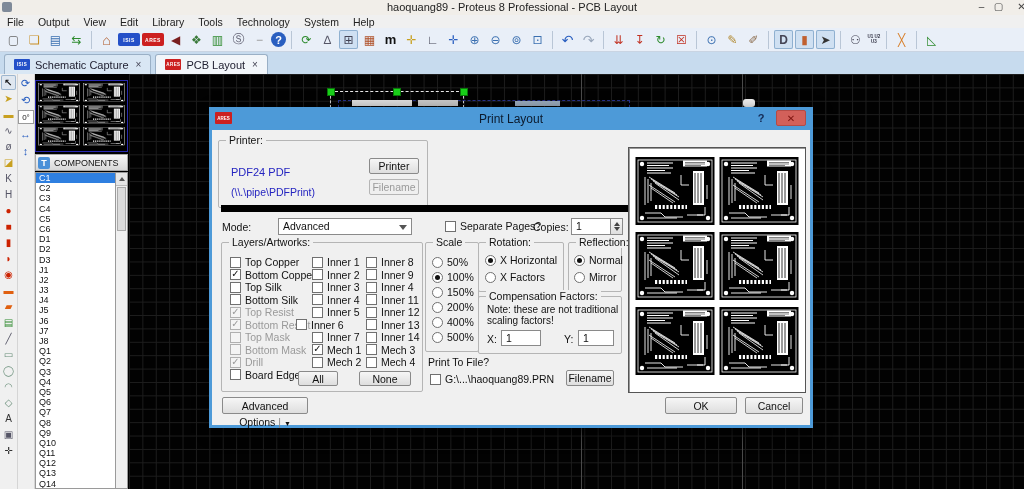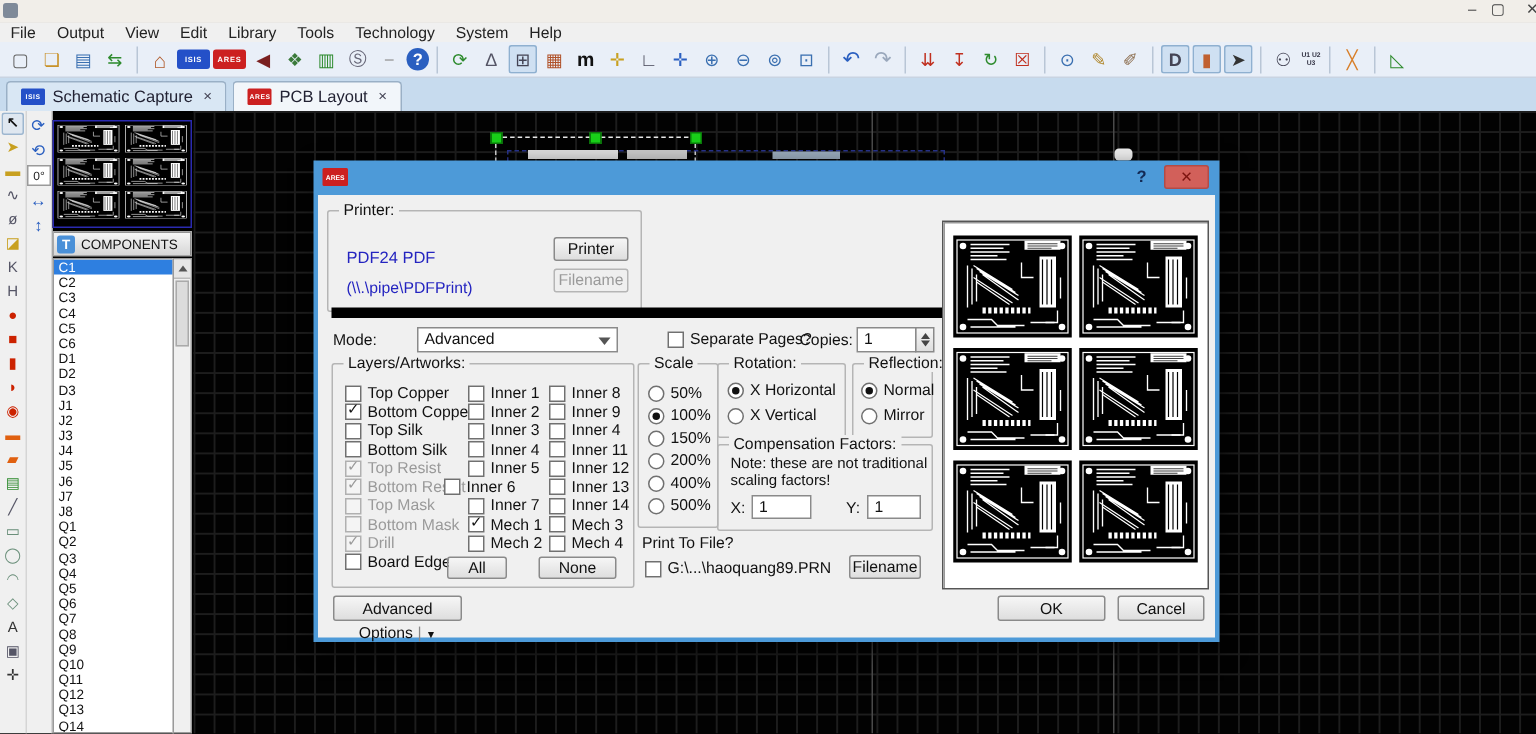--- a/index.html
+++ b/index.html
@@ -151,20 +151,21 @@
       <rect x="58" y="16" width="11" height="34" fill="#fff"></rect>
       <path d="M60 18v30M63 18v30M66 18v30" stroke="#000" stroke-width="0.8"></path>
       <path d="M10 58h16l4 4h18M52 60h16M12 63h30" stroke="#fff" stroke-width="0.9" fill="none"></path>
       <path d="M70 52v8h-8M72 30v14M46 20v10h8" stroke="#fff" stroke-width="0.9" fill="none"></path>
     </symbol>
   </defs>
 </svg>
 
 <div id="titlebar">
   <span id="app-icon"></span>
+  <span class="title">haoquang89 - Proteus 8 Professional - PCB Layout</span>
   <span class="winbtn" style="right:34px">–</span>
   <span class="winbtn" style="right:17px">▢</span>
   <span class="winbtn" style="right:-6px">✕</span>
 </div>
 
 <div id="menubar">
 
 <span class="mi">File</span>
     <span class="mi">Output</span>
     <span class="mi">View</span>
@@ -434,20 +435,21 @@
   <div class="handle" style="left:331px;top:14px"></div>
   <div class="bluedash" style="left:209px;top:26px;width:290px;height:30px"></div>
   <div class="pad" style="left:223px;top:26px;width:60px;height:6px"></div>
   <div class="pad" style="left:289px;top:26px;width:40px;height:6px;background:#c9c9c9"></div>
   <div class="pad" style="left:386px;top:27px;width:45px;height:5px;background:#9ab"></div>
   <div class="pad" style="left:614px;top:25px;width:12px;height:8px;border-radius:3px;background:#eee"></div>
 </div>
 
 <div id="dialog">
   <div id="dlg-title">
+    <span class="ttext">Print Layout</span>
     <span id="dlg-badge">ARES</span>
     <span id="dlg-help">?</span>
     <span id="dlg-close">✕</span>
   </div>
   <div id="dlg-body">
 
     <div class="group" style="left:6px;top:10px;width:208px;height:66px">
       <span class="glabel">Printer:</span>
       <div class="abs bluetext" style="left:12px;top:25px;font-size:11px">PDF24 PDF</div>
       <div class="abs bluetext" style="left:12px;top:45px;font-size:10.5px">(\\.\pipe\PDFPrint)</div>
@@ -618,21 +620,21 @@
     </div>
 
     <div class="group" style="left:266px;top:112px;width:84px;height:48px">
       <span class="glabel">Rotation:</span>
       <div class="rb sel" style="left:6px;top:11px">
           <span class="dot"></span>
           <span>X Horizontal</span>
         </div>
       <div class="rb" style="left:6px;top:28px">
           <span class="dot"></span>
-          <span>X Vertical</span>
+          <span>X Factors</span>
         </div>
     </div>
 
     <div class="group" style="left:356px;top:112px;width:52px;height:48px">
       <span class="glabel">Reflection:</span>
       <div class="rb sel" style="left:5px;top:11px">
           <span class="dot"></span>
           <span>Normal</span>
         </div>
       <div class="rb" style="left:5px;top:28px">

